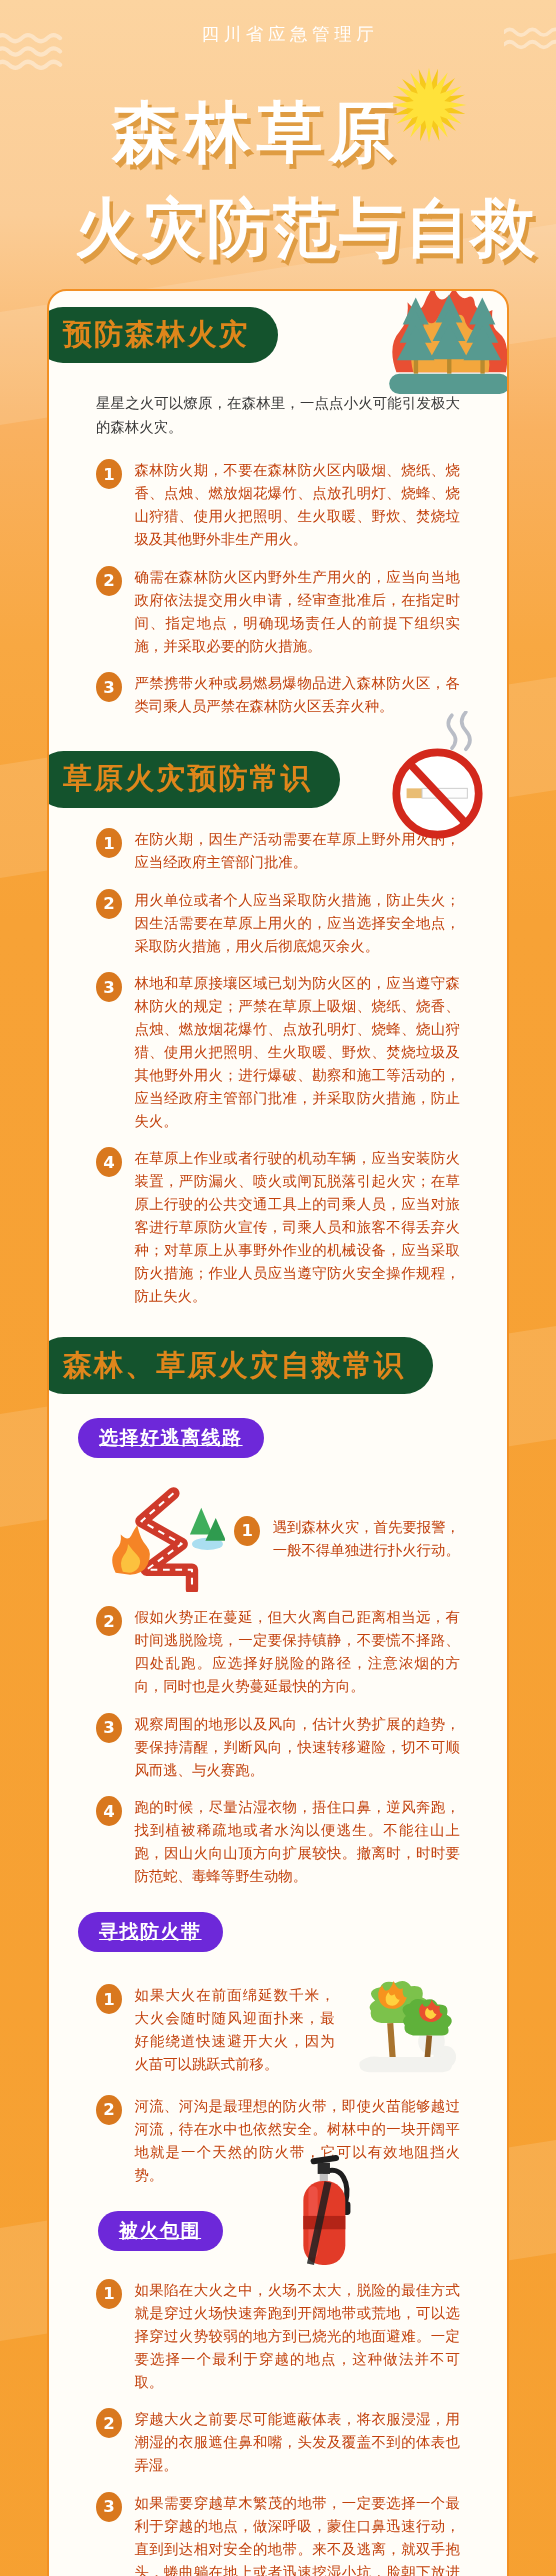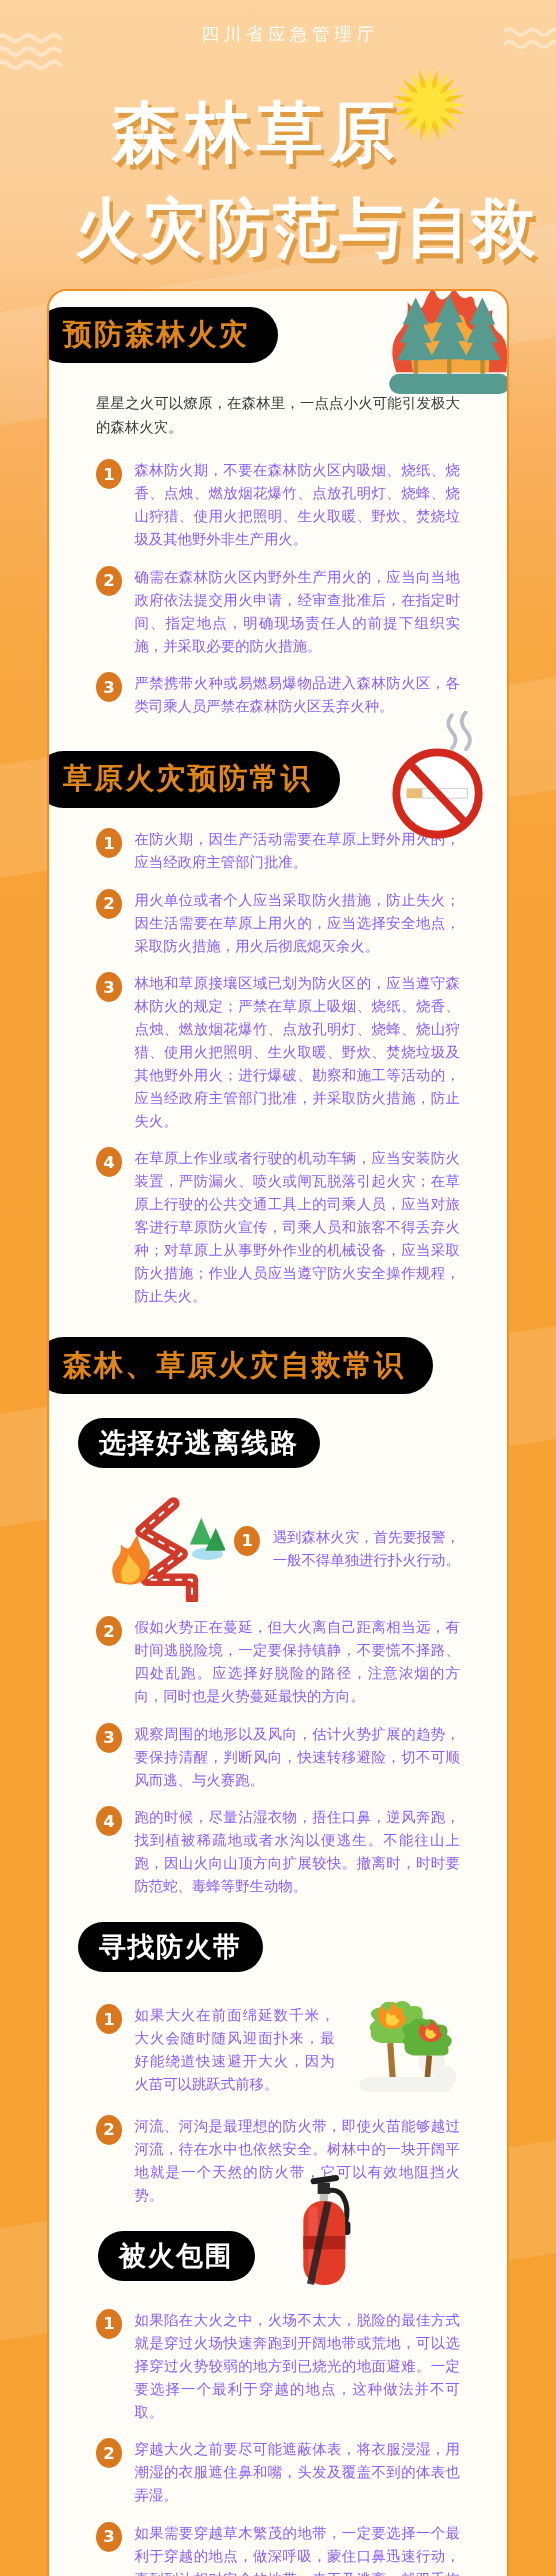--- a/index.html
+++ b/index.html
@@ -14,36 +14,36 @@
     font-family:Liberation Mono, monospace;font-size:17.5px;letter-spacing:4.6px;z-index:1;}
   .title{position:absolute;top:88px;left:0;width:100%;text-align:center;color:#fff;font-weight:bold;z-index:1;margin-left:28px;}
   .title-line1{font-size:66px;letter-spacing:6.2px;padding-right:99px;text-shadow:3.6px 4.6px 0 #df9c42;}
   .title-line2{font-size:64px;letter-spacing:2.1px;margin-top:7.2px;text-shadow:3.6px 4.6px 0 #df9c42;}
   .star{position:absolute;top:61px;left:385px;width:88px;height:88px;z-index:1;}
 
   .card{position:absolute;left:47px;top:289px;width:462px;height:2753px;box-sizing:border-box;
     background:#fffdf8;border:2.1px solid #f29024;border-radius:19.6px;padding:15.5px 47px 20.6px;overflow:hidden;z-index:2;}
 
   .badge-row{position:relative;}
-  .sec-badge{display:inline-block;background:#000000;color:#df861b;font-size:29px;font-weight:bold;
+  .sec-badge{display:inline-block;background:#14532d;color:#df861b;font-size:29px;font-weight:bold;
     padding:8.2px 28px;border-radius:33px;margin-left:-61px;letter-spacing:2.1px;white-space:nowrap;}
   .forest-icon{position:absolute;right:-67px;top:-24px;width:155px;height:111px;}
   .nosmoke-icon{position:absolute;right:-29px;top:-40px;width:103px;height:129px;}
 
   .intro{margin-top:28px;font-size:14.4px;line-height:24px;color:#383838;text-align:justify;}
   .item{display:flex;gap:12.4px;margin-top:14.4px;align-items:flex-start;}
   .item.first{margin-top:20.6px;}
   .num{flex:0 0 auto;width:26px;height:30px;border-radius:50%;background:#d9781e;color:#fff;
     font-size:16.5px;font-weight:bold;display:flex;align-items:center;justify-content:center;margin-top:0;}
-  .itext{flex:1;font-size:14.4px;line-height:23px;color:#8b5cf6;text-align:justify;}
+  .itext{flex:1;font-size:14.4px;line-height:23px;color:#c2410c;text-align:justify;}
 
   .sec2{margin-top:33px;}
   .sec3-badge-row{margin-top:29px;}
-  .sub-pill{display:inline-block;background:#000000;color:#fff;font-size:27px;font-weight:bold;
-    padding:7.2px 21.6px;border-radius:25px;margin:24px 0 13.4px -18.5px;letter-spacing:1.5px;white-space:nowrap;}
+  .sub-pill{display:inline-block;background:#6d28d9;color:#fff;font-size:19px;font-weight:bold;
+    padding:7.2px 21.6px;border-radius:25px;margin:24px 0 13.4px -18.5px;letter-spacing:1.5px;white-space:nowrap;text-decoration:underline;}
   .row{display:flex;align-items:center;gap:9.3px;margin-top:14.4px;}
   .row .item{flex:1;margin-top:0;}
   .escape-icon{flex:0 0 129px;height:106px;}
   .tree2-icon{flex:0 0 116px;height:100px;align-self:flex-start;}
   .pill-row{position:relative;margin-left:20px;}
   .ext-icon{position:absolute;left:173px;top:-33px;width:64px;height:130px;}
 </style>
 </head>
 <body>
 

